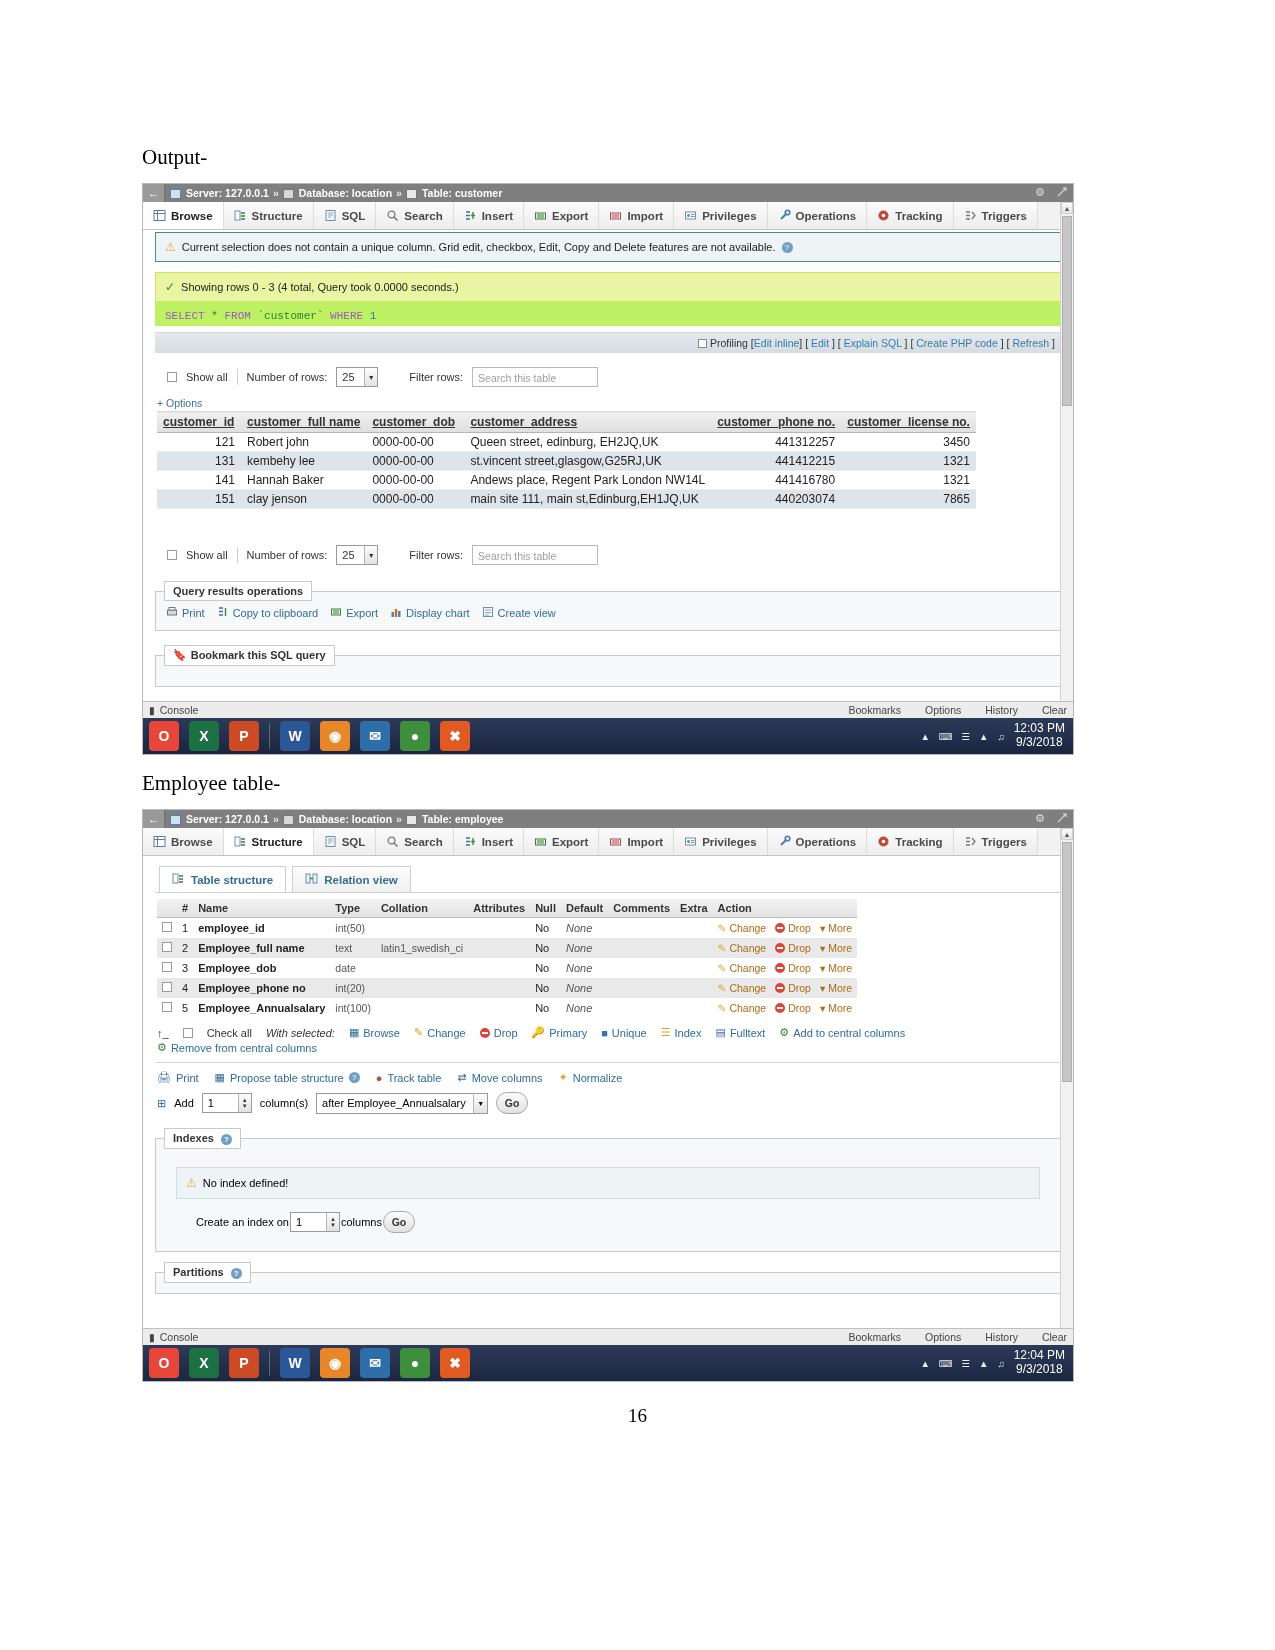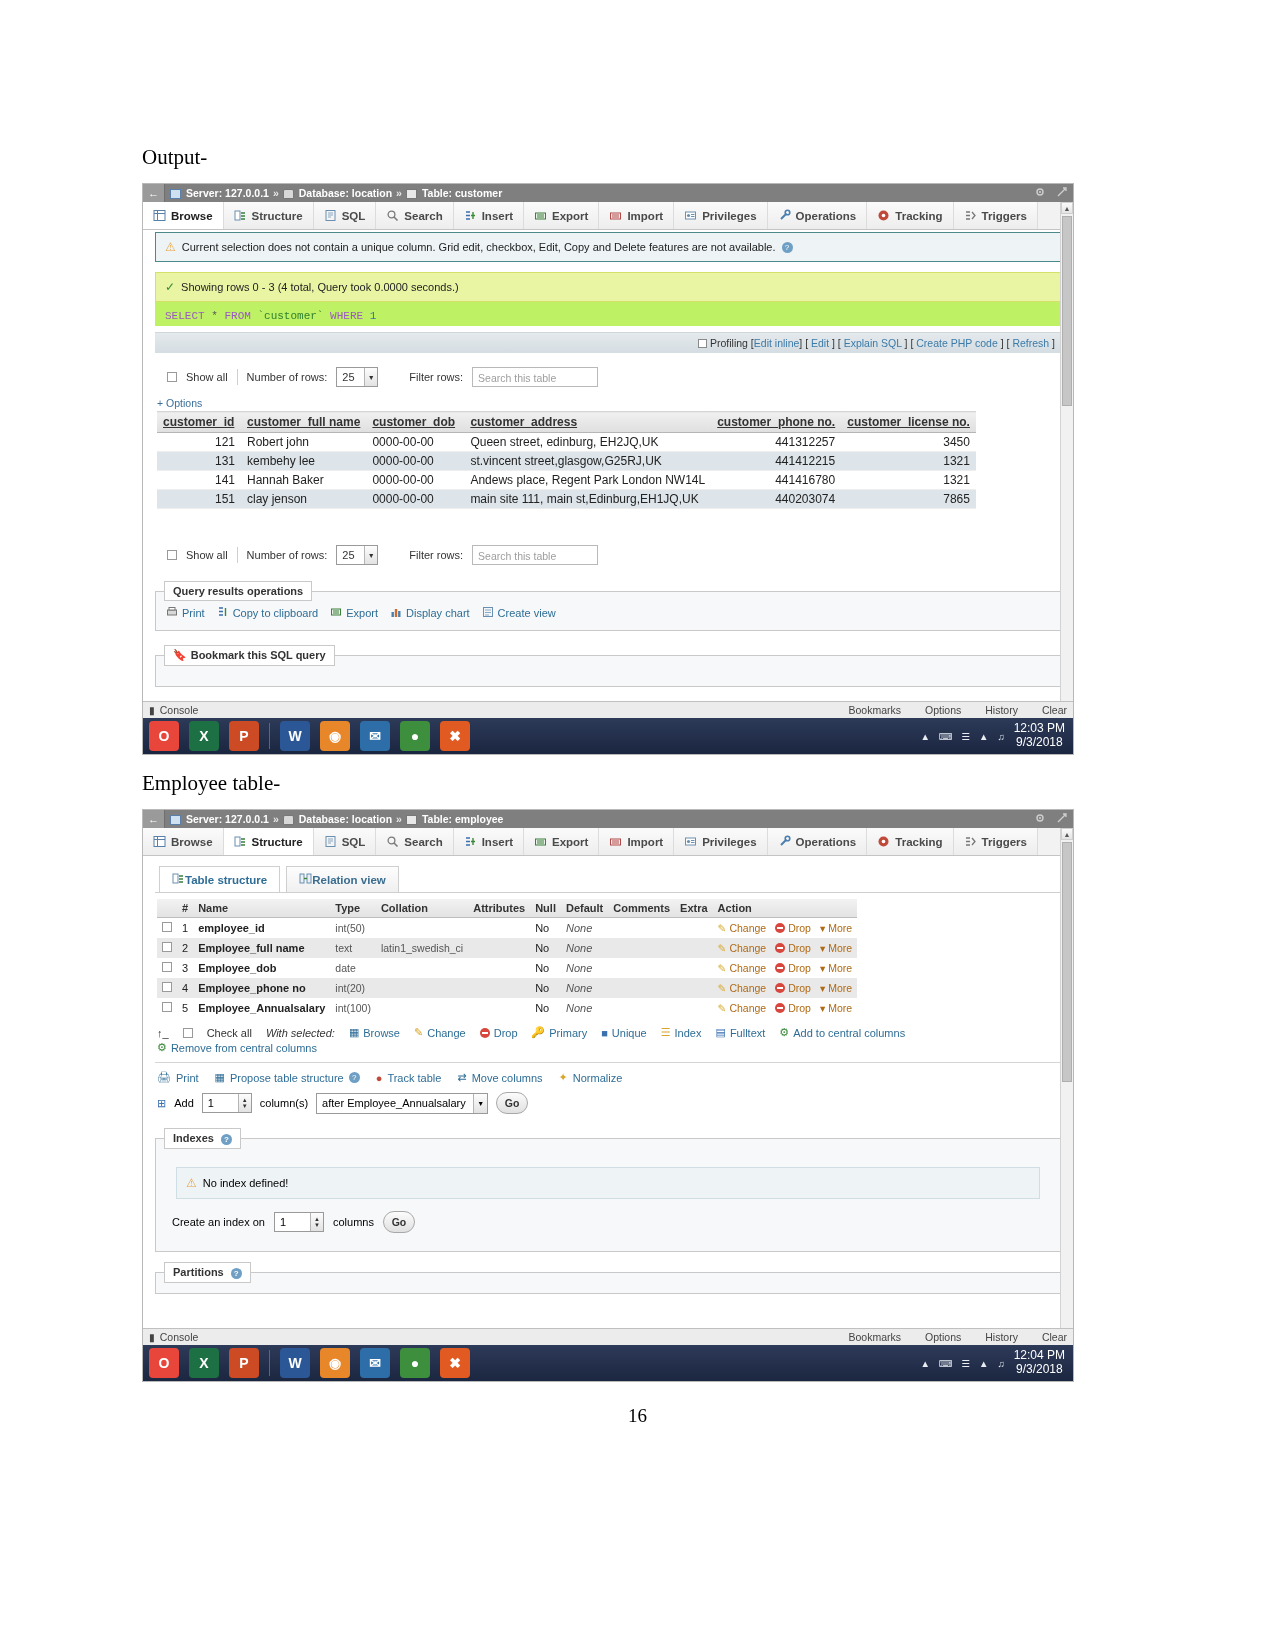--- a/index.html
+++ b/index.html
@@ -213,21 +213,21 @@
   .tb-sep2 { width:1px; height:26px; background:#5b6680; }
   .tray {
     margin-left:auto; display:flex; align-items:center; gap:9px;
     padding-right:8px; color:#e9ecf3; font-size:9.5px;
   }
   .clock { text-align:center; line-height:1.15; font-size:12px; color:#fff; }
 
   
   .subtabs { display:flex; gap:6px; padding:10px 0 0 16px; }
   .subtab {
-    display:flex; align-items:center; 
+    display:flex; align-items:center; gap:6px;
     padding:5px 12px; font-size:11.5px; font-weight:bold;
     border:1px solid #cfcfcf; border-bottom:none; color:#3a6d90;
     background:linear-gradient(#fdfdfd,#f0f0f0);
   }
   .subtab.active { background:#fff; color:#2f6d96; }
   .subtabline { border-bottom:1px solid #cfcfcf; margin:0 12px; height:0; }
 
   table.st { border-collapse:collapse; margin:6px 0 0 14px; font-size:11px; width:690px;}
   table.st th {
     background:linear-gradient(#f2f2f2,#e3e3e3);
@@ -280,21 +280,21 @@
     font-size:7px;}
   .gobtn {
     display:inline-flex;align-items:center;justify-content:center;
     width:32px;height:22px;border:1px solid #a8a8a8;border-radius:11px;
     background:linear-gradient(#fcfcfc,#e0e0e0); font-size:10.5px;font-weight:bold;color:#333;
   }
   .idxnotice {
     margin:10px 10px 0 10px; padding:8px 9px; background:#eef3f6;
     border:1px solid #cfdde4; font-size:11px; display:flex; gap:6px; align-items:center;
   }
-  .createidx { display:flex; align-items:center; gap:9px; padding:12px 0 4px 6px; font-size:11px;}
+  .createidx { display:flex; align-items:center; gap:1px; padding:12px 0 4px 6px; font-size:11px;margin-left:24px;}
   .partpanel { margin:14px 12px 0 12px; border:1px solid #c9c9c9; background:#f6f8f9;
     position:relative; height:22px; }
 </style>
 </head>
 <body>
 
 <div class="page">
 
   <div class="caption" id="cap1">Output-</div>
 

